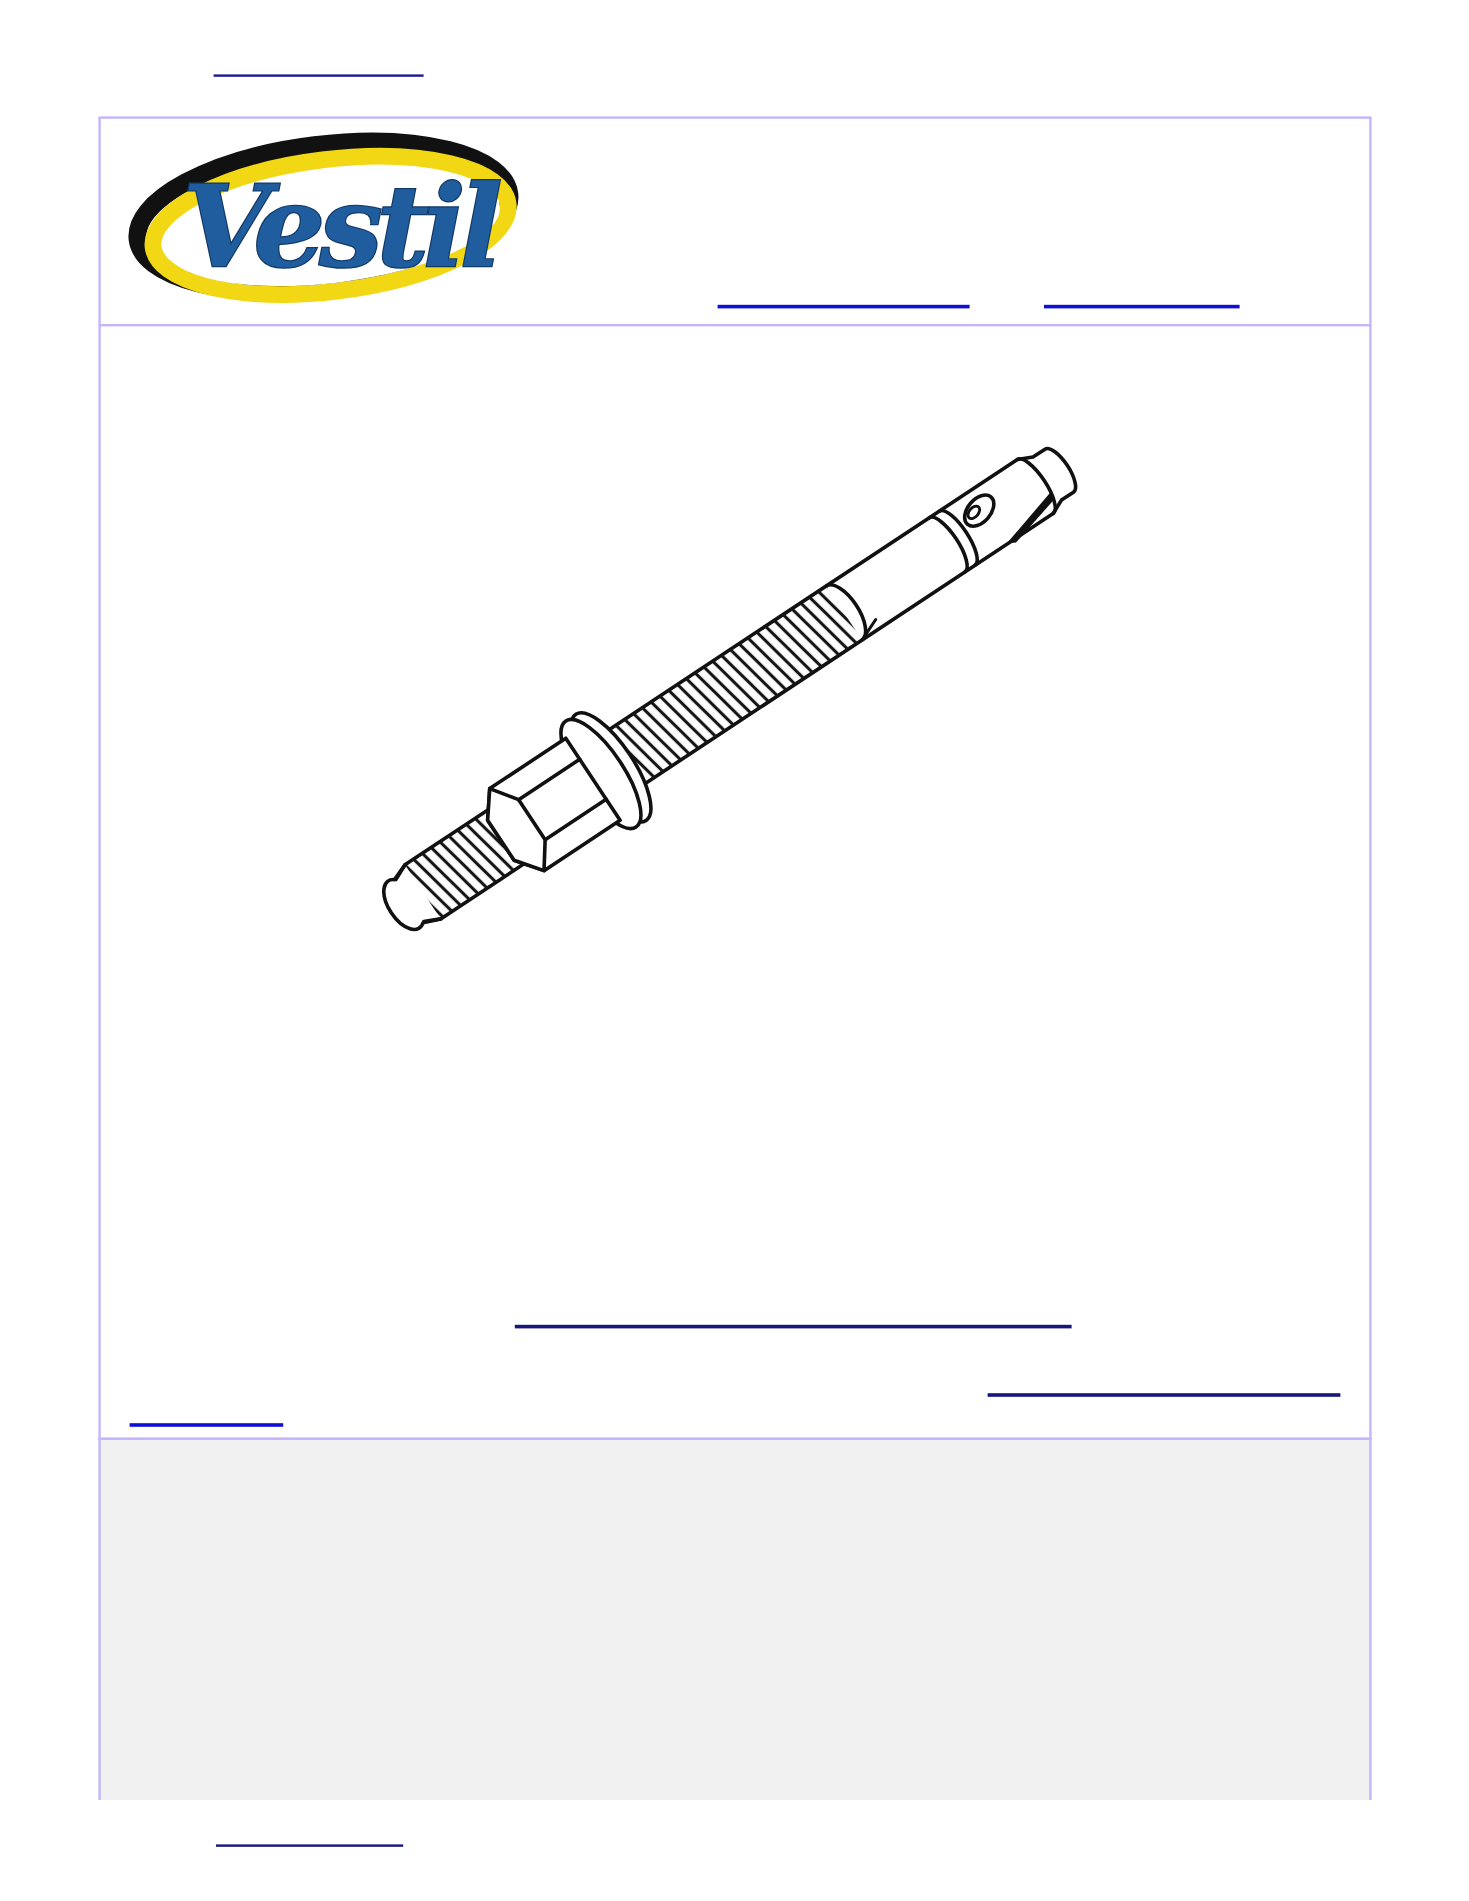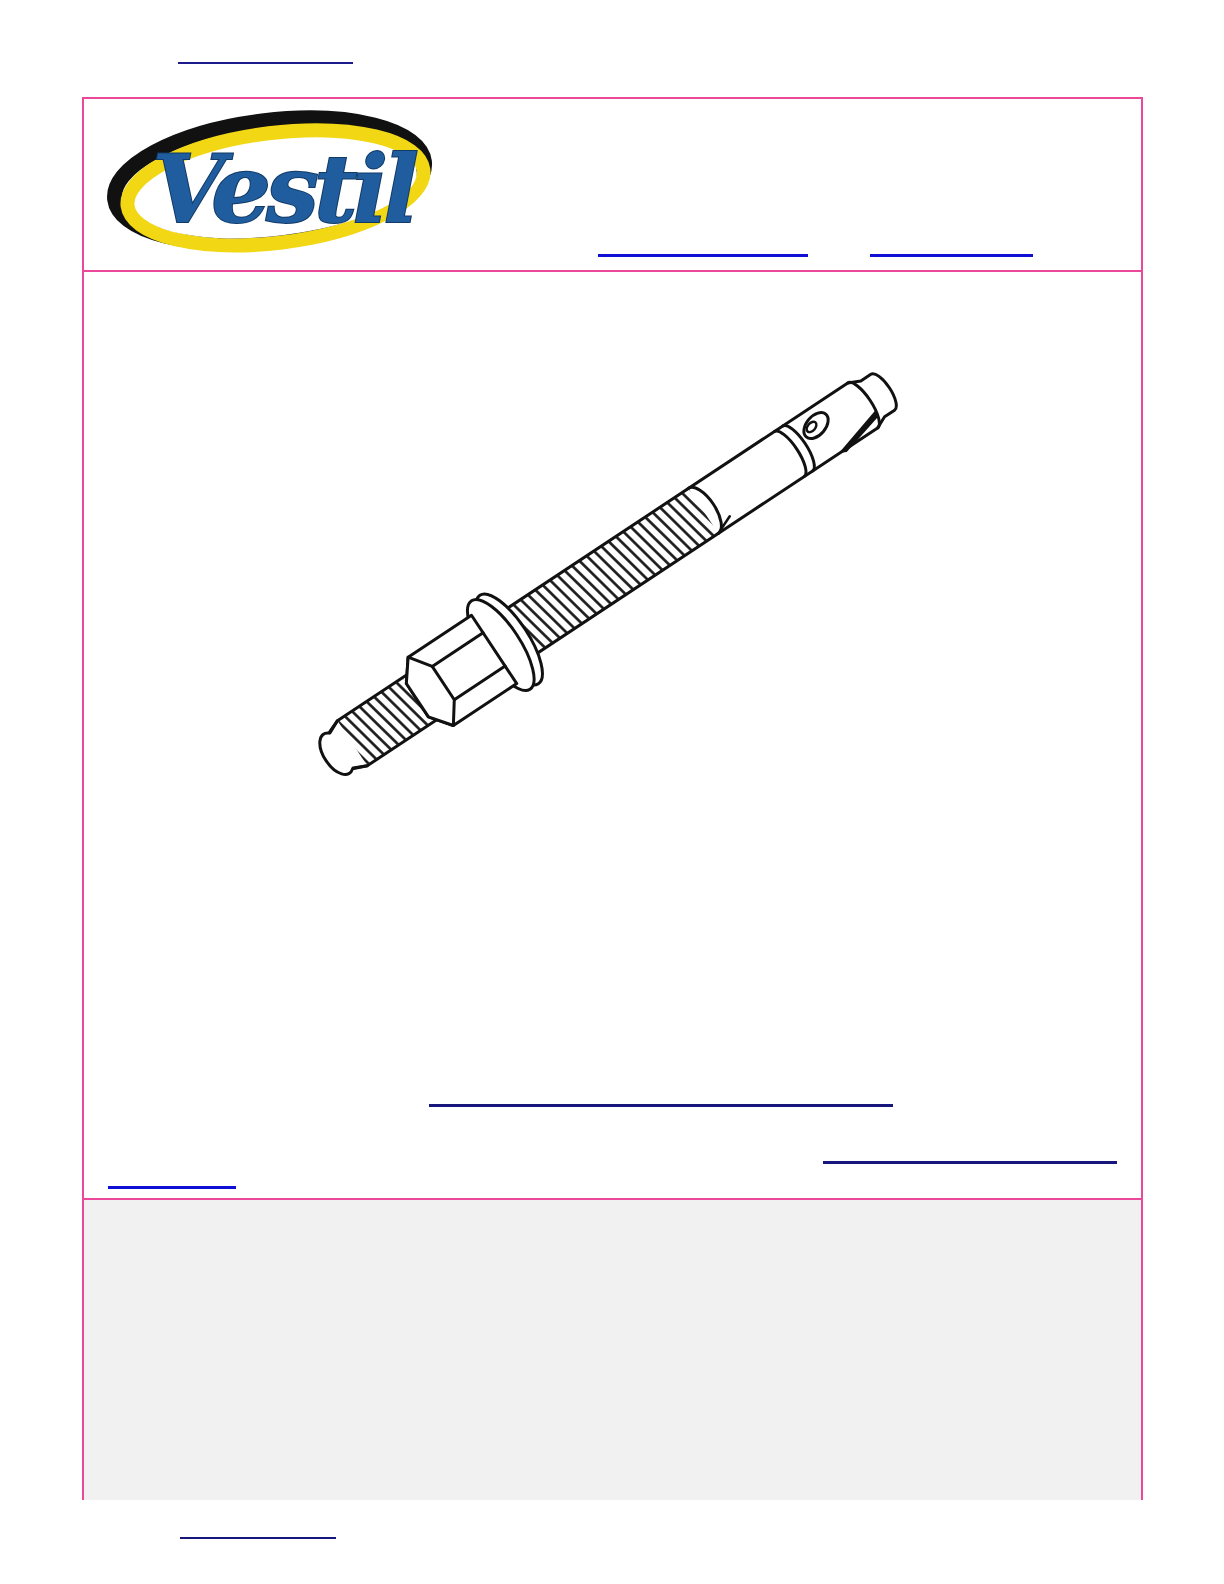--- a/index.html
+++ b/index.html
@@ -15,21 +15,21 @@
     text-decoration:none;
   }
   #top-left-link{left:178px;top:62px;width:175px;height:2px;background:#1b1b8e;}
   #header-link-1{left:598px;top:254px;width:210px;height:3px;background:#0f0fd6;}
   #header-link-2{left:870px;top:254px;width:163px;height:3px;background:#0f0fd6;}
   #figure-caption-link{left:429px;top:1104px;width:464px;height:3px;background:#16167d;}
   #footer-link-right{left:823px;top:1161px;width:294px;height:3px;background:#16167d;}
   #footer-link-left{left:108px;top:1186px;width:128px;height:3px;background:#0f0fd6;}
   #bottom-page-link{left:180px;top:1537px;width:156px;height:2px;background:#16167d;}
 
-  .panel{position:absolute;box-sizing:border-box;border:2px solid #ec4899;background:#fff;}
+  .panel{position:absolute;box-sizing:border-box;border:2px solid #c4b5fd;background:#fff;}
   #header-panel{left:82px;top:97px;width:1061px;height:175px;}
   #content-panel{left:82px;top:270px;width:1061px;height:930px;}
   #footer-panel{left:82px;top:1198px;width:1061px;height:302px;background:#f1f1f1;border-bottom:none;}
 
   #vestil-logo{position:absolute;left:16px;top:11px;width:348px;height:148px;}
   #wedge-anchor-image{position:absolute;left:208px;top:98px;width:620px;height:420px;}
 </style>
 </head>
 <body>
 

